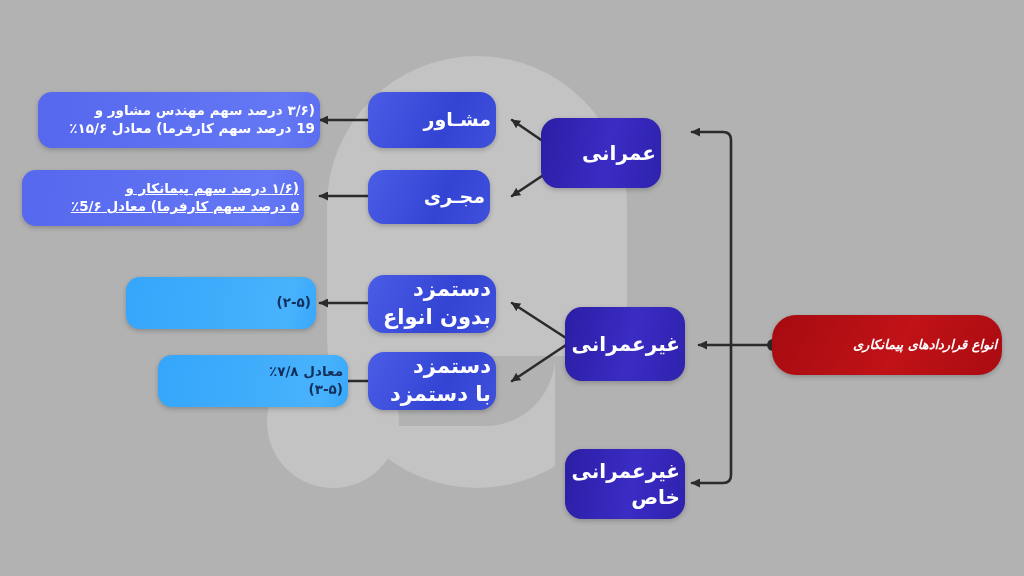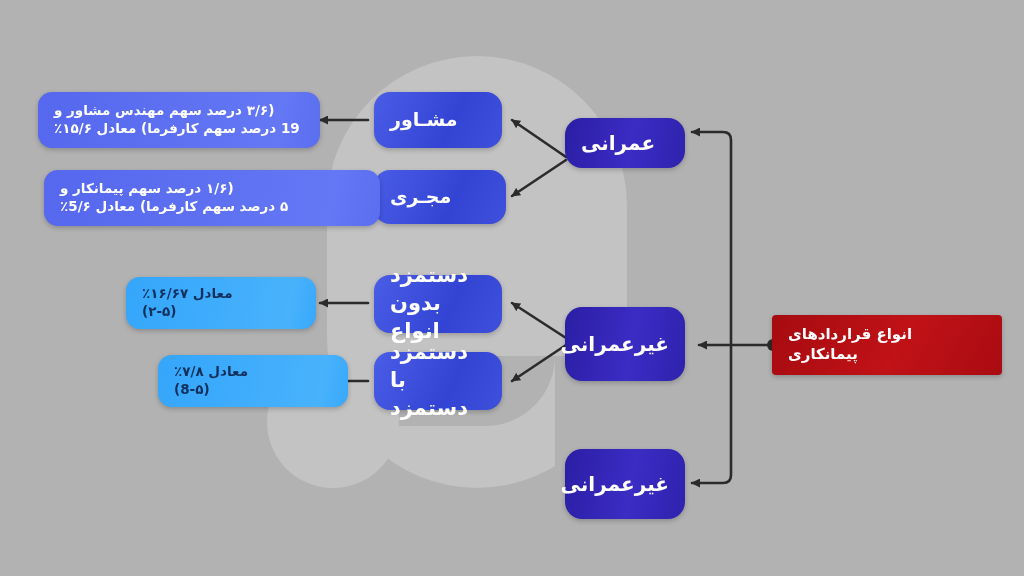--- a/index.html
+++ b/index.html
@@ -36,48 +36,48 @@
   }
 
   
   #wires{position:absolute;left:0;top:0;width:1024px;height:576px;}
 
   
   .node{
     position:absolute;
     box-sizing:border-box;
     display:flex;align-items:center;justify-content:center;
-    text-align:left;
+    text-align:right;
     color:#ffffff;
     direction:rtl;
     line-height:1.32;
     border-radius:14px;
-    padding:4px 16px;
+    padding:4px 5px;
     box-shadow:0 2px 5px rgba(0,0,0,.22);
   }
   .node span{display:block;width:100%;}
 
   .root{
     background:#b10d12;
     background-image:linear-gradient(120deg,#a50b10 0%,#c01217 55%,#a90b11 100%);
-    font-size:15px;font-weight:bold;letter-spacing:.2px;
-    border-radius:4px;
+    font-size:13px;font-weight:bold;letter-spacing:.2px;
+    border-radius:24px;
+    font-style:italic;
   }
   .lvl1{
     background:#3226ae;
     background-image:linear-gradient(100deg,#2b1ea4 0%,#3b2cc4 55%,#2e22ad 100%);
     font-size:20px;font-weight:bold;
     border-radius:17px;
   }
   .lvl2{
     background:#3f51d8;
     background-image:linear-gradient(115deg,#4a5de6 0%,#3344d4 60%,#3e50db 100%);
     font-size:19px;font-weight:bold;
     border-radius:16px;
-    margin-left:6px;
   }
   .lvl2.two-line{font-size:21px;}
   .leafA{
     background:#5a6ef0;
     background-image:linear-gradient(100deg,#5568ee 0%,#6477f4 85%,#5a6ef0 100%);
     font-size:13.5px;font-weight:bold;
     color:#ffffff;
     border-radius:14px;
     direction:rtl;
   }
@@ -124,63 +124,63 @@
       <path d="M368,303 L320,303" marker-end="url(#ah)"></path>
       <path d="M368,381 L320,381" marker-end="url(#ah)"></path>
     </g>
     <circle cx="773" cy="345" r="6" fill="#2b2b2b"></circle>
   </svg>
 
   <div class="node root" style="left:772px;top:315px;width:230px;height:60px;">
     <span>انواع قراردادهای پیمانکاری</span>
   </div>
 
-  <div class="node lvl1" style="left:565px;top:118px;width:120px;height:50px;">
+  <div class="node lvl1" style="left:541px;top:118px;width:120px;height:70px;">
     <span>عمرانی</span>
   </div>
 
   <div class="node lvl1" style="left:565px;top:307px;width:120px;height:74px;">
     <span>غیرعمرانی</span>
   </div>
 
   <div class="node lvl1" style="left:565px;top:449px;width:120px;height:70px;flex-direction:column;">
     <span>غیرعمرانی</span>
+    <span>خاص</span>
   </div>
 
   <div class="node lvl2" style="left:368px;top:92px;width:128px;height:56px;">
     <span class="sp">مشـاور</span>
   </div>
 
-  <div class="node lvl2" style="left:368px;top:170px;width:132px;height:54px;">
+  <div class="node lvl2" style="left:368px;top:170px;width:122px;height:54px;">
     <span class="sp">مجـری</span>
   </div>
 
   <div class="node lvl2 two-line" style="left:368px;top:275px;width:128px;height:58px;flex-direction:column;">
     <span>دستمزد</span>
     <span>بدون انواع</span>
   </div>
 
   <div class="node lvl2 two-line" style="left:368px;top:352px;width:128px;height:58px;flex-direction:column;">
     <span>دستمزد</span>
     <span>با دستمزد</span>
   </div>
 
   <div class="node leafA" style="left:38px;top:92px;width:282px;height:56px;flex-direction:column;">
     <span>(۳/۶ درصد سهم مهندس مشاور و</span>
     <span>19 درصد سهم کارفرما) معادل ۱۵/۶٪</span>
   </div>
 
-  <div class="node leafA" style="left:44px;top:170px;width:336px;height:56px;flex-direction:column;">
+  <div class="node leafA" style="left:22px;top:170px;width:282px;height:56px;flex-direction:column;text-decoration:underline;">
     <span>(۱/۶ درصد سهم پیمانکار و</span>
     <span>۵ درصد سهم کارفرما) معادل 5/۶٪</span>
   </div>
 
   <div class="node leafB" style="left:126px;top:277px;width:190px;height:52px;flex-direction:column;">
-    <span>معادل ۱۶/۶۷٪</span>
     <span>(۲-۵)</span>
   </div>
 
   <div class="node leafB" style="left:126px;top:355px;width:190px;height:52px;flex-direction:column;margin-left:32px;">
     <span>معادل ۷/۸٪</span>
-    <span>(8-۵)</span>
+    <span>(۳-۵)</span>
   </div>
 
 </div>
 
 </body></html>

